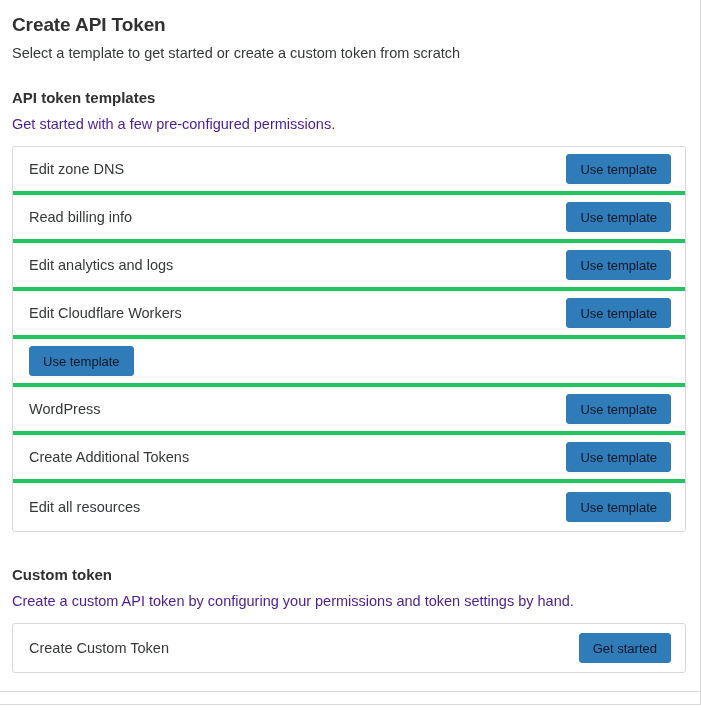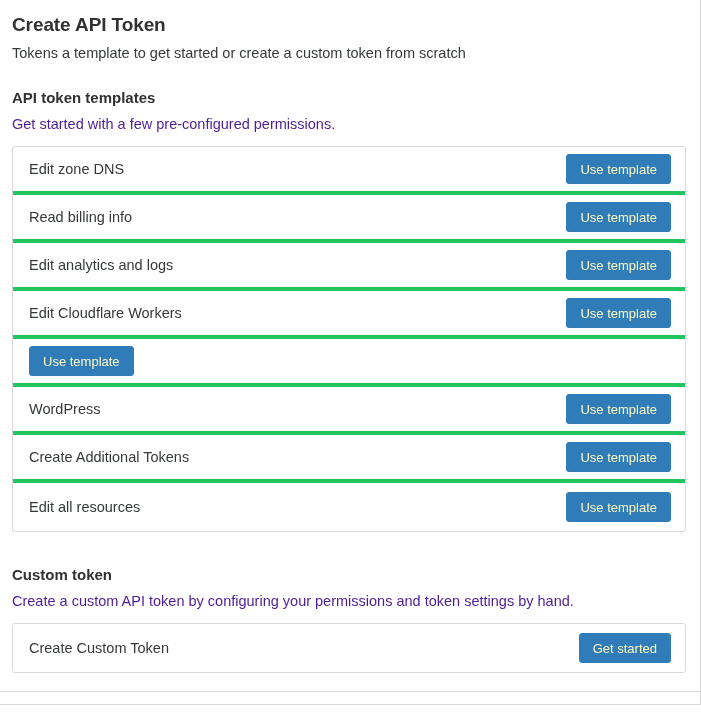--- a/index.html
+++ b/index.html
@@ -74,21 +74,21 @@
   }
   .row-label {
     font-size: 14.5px;
     color: #36393a;
   }
   .btn {
     display: inline-flex;
     align-items: center;
     justify-content: center;
     background: #2f7cb8;
-    color: #fef9c3;
+    color: #0f172a;
     border: 1px solid #2f7cb8;
     border-radius: 3px;
     font-size: 13px;
     font-family: "Liberation Sans", sans-serif;
     height: 30px;
     padding: 0 13px;
     cursor: pointer;
     white-space: nowrap;
   }
   .custom-section {
@@ -104,21 +104,21 @@
     border-top: 1px solid #d9d9d9;
   }
 </style>
 </head>
 <body>
 
 <div class="page">
   <div class="inner">
 
     <h1 class="page-title">Create API Token</h1>
-    <p class="page-subtitle">Tokens a template to get started or create a custom token from scratch</p>
+    <p class="page-subtitle">Select a template to get started or create a custom token from scratch</p>
 
     <h2 class="section-title">API token templates</h2>
     <p class="section-desc">Get started with a few pre-configured permissions.</p>
 
     <div class="card">
 
       <div class="row">
         <span class="row-label">Edit zone DNS</span>
         <button class="btn">Use template</button>
       </div>

